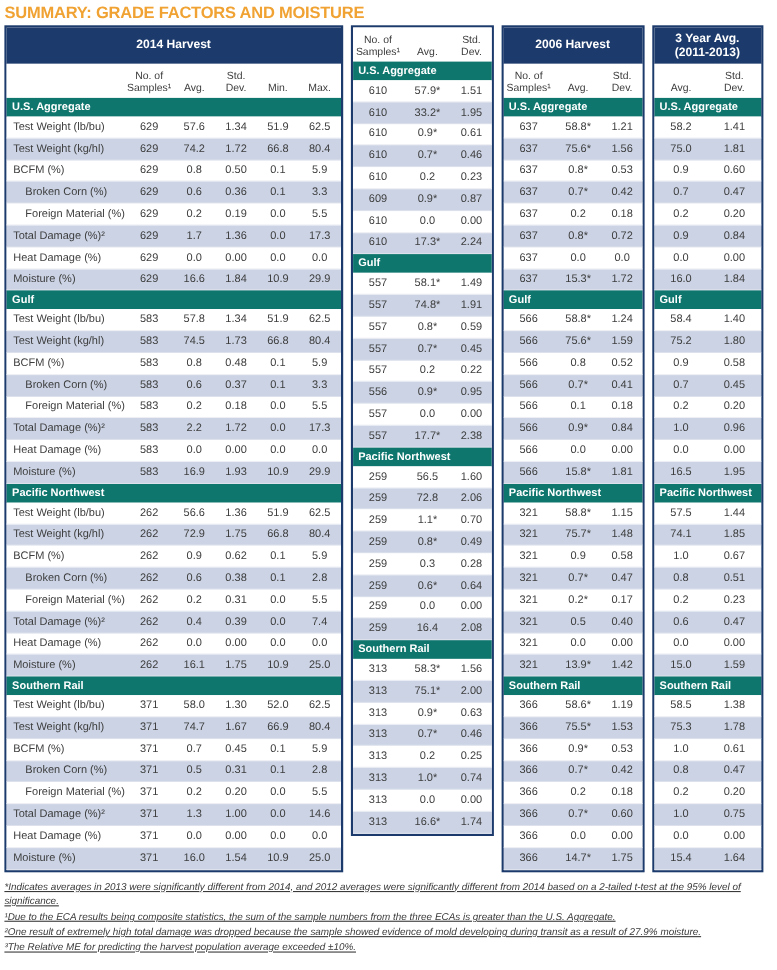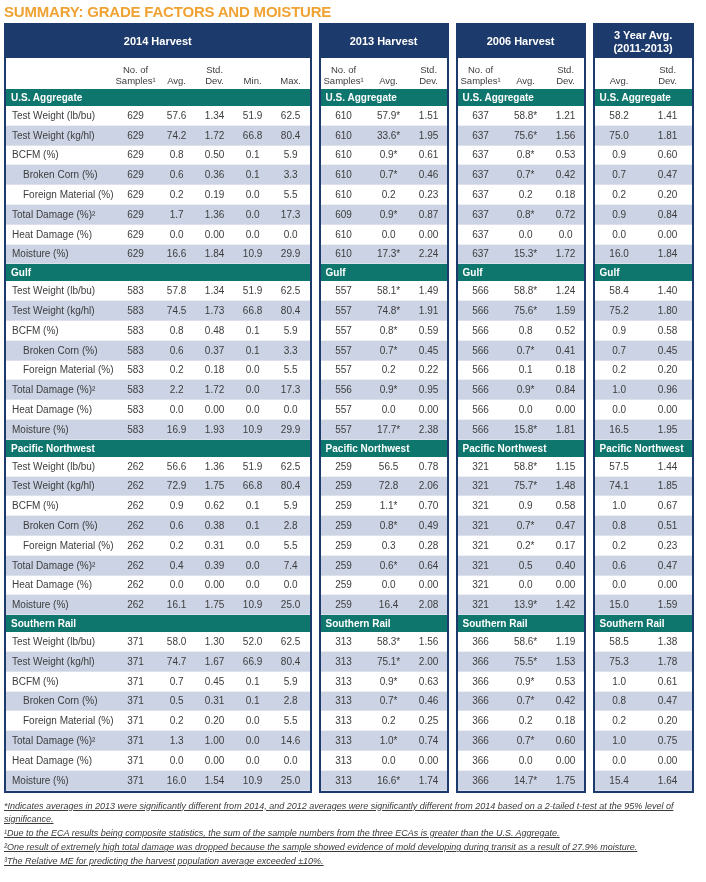--- a/index.html
+++ b/index.html
@@ -349,23 +349,20 @@
         <div class="row stripe">
           <div class="rlabel">Moisture (%)</div>
           <div class="cell c0">371</div>
           <div class="cell c1">16.0</div>
           <div class="cell c2">1.54</div>
           <div class="cell c3">10.9</div>
           <div class="cell c4">25.0</div>
         </div>
       </div>
       <div class="block block-1">
-        <div class="year-band">
-          <div class="year-line">2013 Harvest</div>
-        </div>
         <div class="subheader">
           <div class="shcell c0">
             <div class="shline">No. of</div>
             <div class="shline">Samples¹</div>
           </div>
           <div class="shcell c1">
             <div class="shline">Avg.</div>
           </div>
           <div class="shcell c2">
             <div class="shline">Std.</div>
@@ -373,21 +370,21 @@
           </div>
         </div>
         <div class="section-band">U.S. Aggregate</div>
         <div class="row">
           <div class="cell c0">610</div>
           <div class="cell c1">57.9*</div>
           <div class="cell c2">1.51</div>
         </div>
         <div class="row stripe">
           <div class="cell c0">610</div>
-          <div class="cell c1">33.6*</div>
+          <div class="cell c1">33.2*</div>
           <div class="cell c2">1.95</div>
         </div>
         <div class="row">
           <div class="cell c0">610</div>
           <div class="cell c1">0.9*</div>
           <div class="cell c2">0.61</div>
         </div>
         <div class="row stripe">
           <div class="cell c0">610</div>
           <div class="cell c1">0.7*</div>
@@ -451,21 +448,21 @@
         </div>
         <div class="row stripe">
           <div class="cell c0">557</div>
           <div class="cell c1">17.7*</div>
           <div class="cell c2">2.38</div>
         </div>
         <div class="section-band">Pacific Northwest</div>
         <div class="row">
           <div class="cell c0">259</div>
           <div class="cell c1">56.5</div>
-          <div class="cell c2">0.78</div>
+          <div class="cell c2">1.60</div>
         </div>
         <div class="row stripe">
           <div class="cell c0">259</div>
           <div class="cell c1">72.8</div>
           <div class="cell c2">2.06</div>
         </div>
         <div class="row">
           <div class="cell c0">259</div>
           <div class="cell c1">1.1*</div>
           <div class="cell c2">0.70</div>

